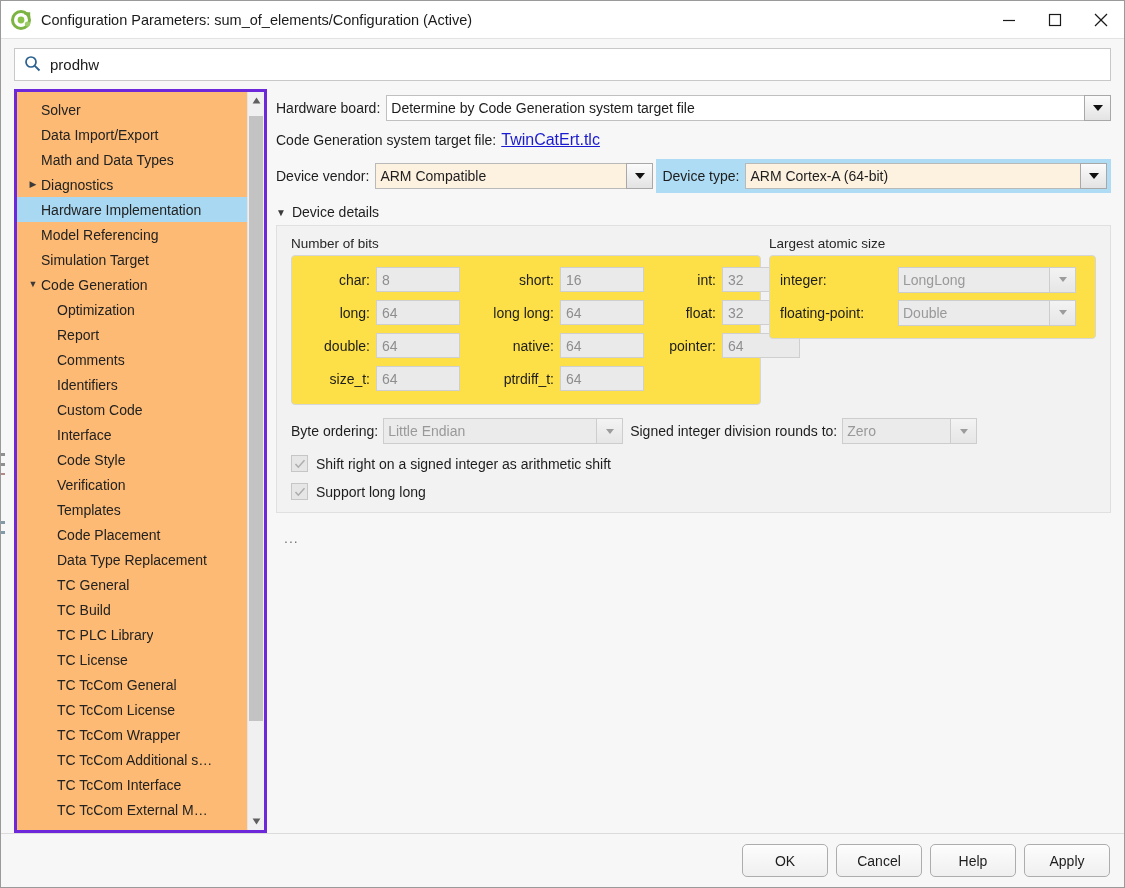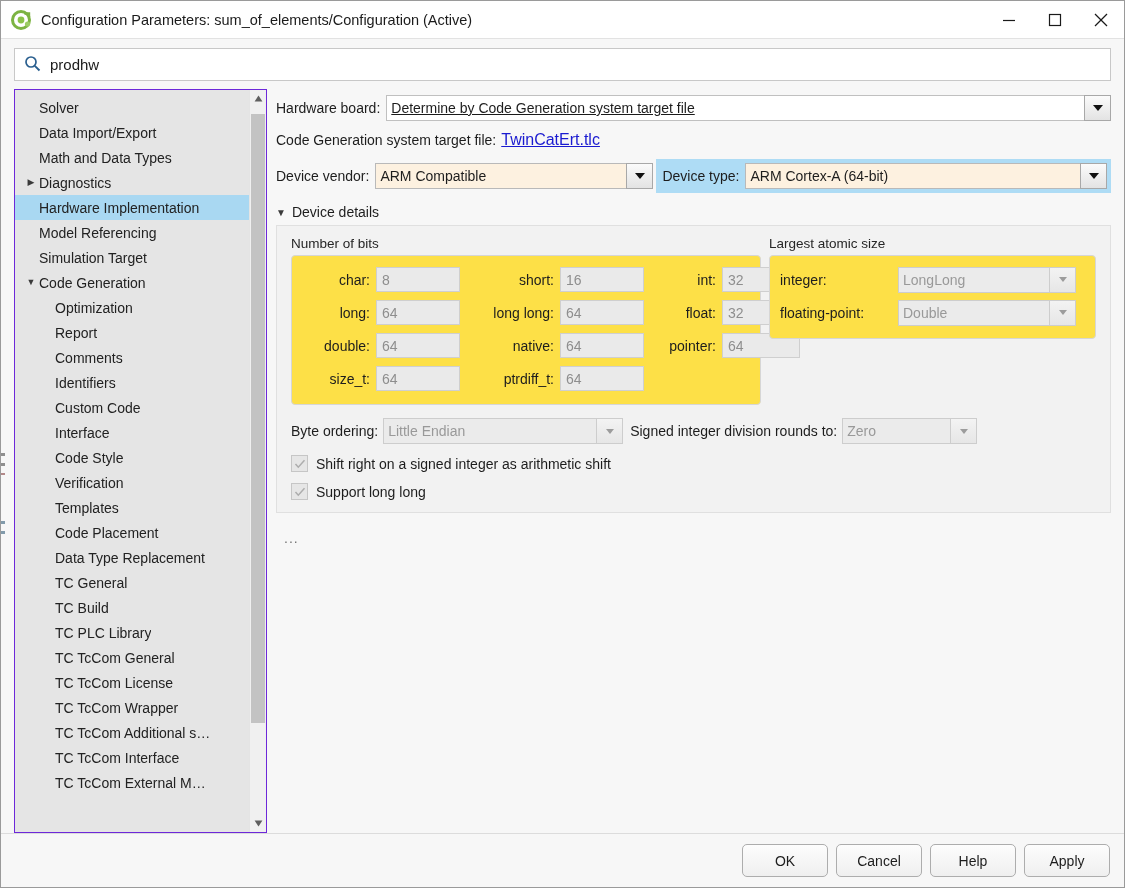--- a/index.html
+++ b/index.html
@@ -91,22 +91,22 @@
     display: flex;
     padding: 0 13px;
     box-sizing: border-box;
     min-height: 0;
   }
 
   
   #tree-panel {
     width: 253px;
     min-width: 253px;
-    background: #e5e5e5;
-    border: 1px solid #6d28d9;
+    background: #fdba74;
+    border: 3px solid #6d28d9;
     box-sizing: border-box;
     display: flex;
     position: relative;
     overflow: hidden;
   }
   #tree-list {
     flex: 1 1 auto;
     padding-top: 5px;
     overflow: hidden;
   }
@@ -216,21 +216,21 @@
   }
   .combo.disabled .arrow {
     background: linear-gradient(#f3f3f3, #e6e6e6);
     border-color: #cdcdcd;
   }
   .tri { width: 0; height: 0; border-left: 5px solid transparent; border-right: 5px solid transparent; border-top: 6px solid #111111; }
   .tri.dim { border-top-color: #9c9c9c; border-left-width: 4px; border-right-width: 4px; border-top-width: 5px; }
 
   
   #row-board { margin-top: 6px; }
-  #hw-board-combo { flex: 1 1 auto; margin-left: 6px; text-decoration: underline; }
+  #hw-board-combo { flex: 1 1 auto; margin-left: 6px; }
   #row-stf { margin-top: 10px; }
   #stf-link {
     margin-left: 5px;
     color: #1a1ad0;
     text-decoration: underline;
     font-size: 16px;
     cursor: pointer;
   }
   #row-device { margin-top: 10px; }
   #vendor-combo { width: 278px; margin-left: 6px; }
@@ -509,20 +509,24 @@
           <div class="tree-item lvl1">
             <span class="tree-arrow"></span>
             <span class="tree-label">TC Build</span>
           </div>
           <div class="tree-item lvl1">
             <span class="tree-arrow"></span>
             <span class="tree-label">TC PLC Library</span>
           </div>
           <div class="tree-item lvl1">
             <span class="tree-arrow"></span>
+            <span class="tree-label">TC License</span>
+          </div>
+          <div class="tree-item lvl1">
+            <span class="tree-arrow"></span>
             <span class="tree-label">TC TcCom General</span>
           </div>
           <div class="tree-item lvl1">
             <span class="tree-arrow"></span>
             <span class="tree-label">TC TcCom License</span>
           </div>
           <div class="tree-item lvl1">
             <span class="tree-arrow"></span>
             <span class="tree-label">TC TcCom Wrapper</span>
           </div>

